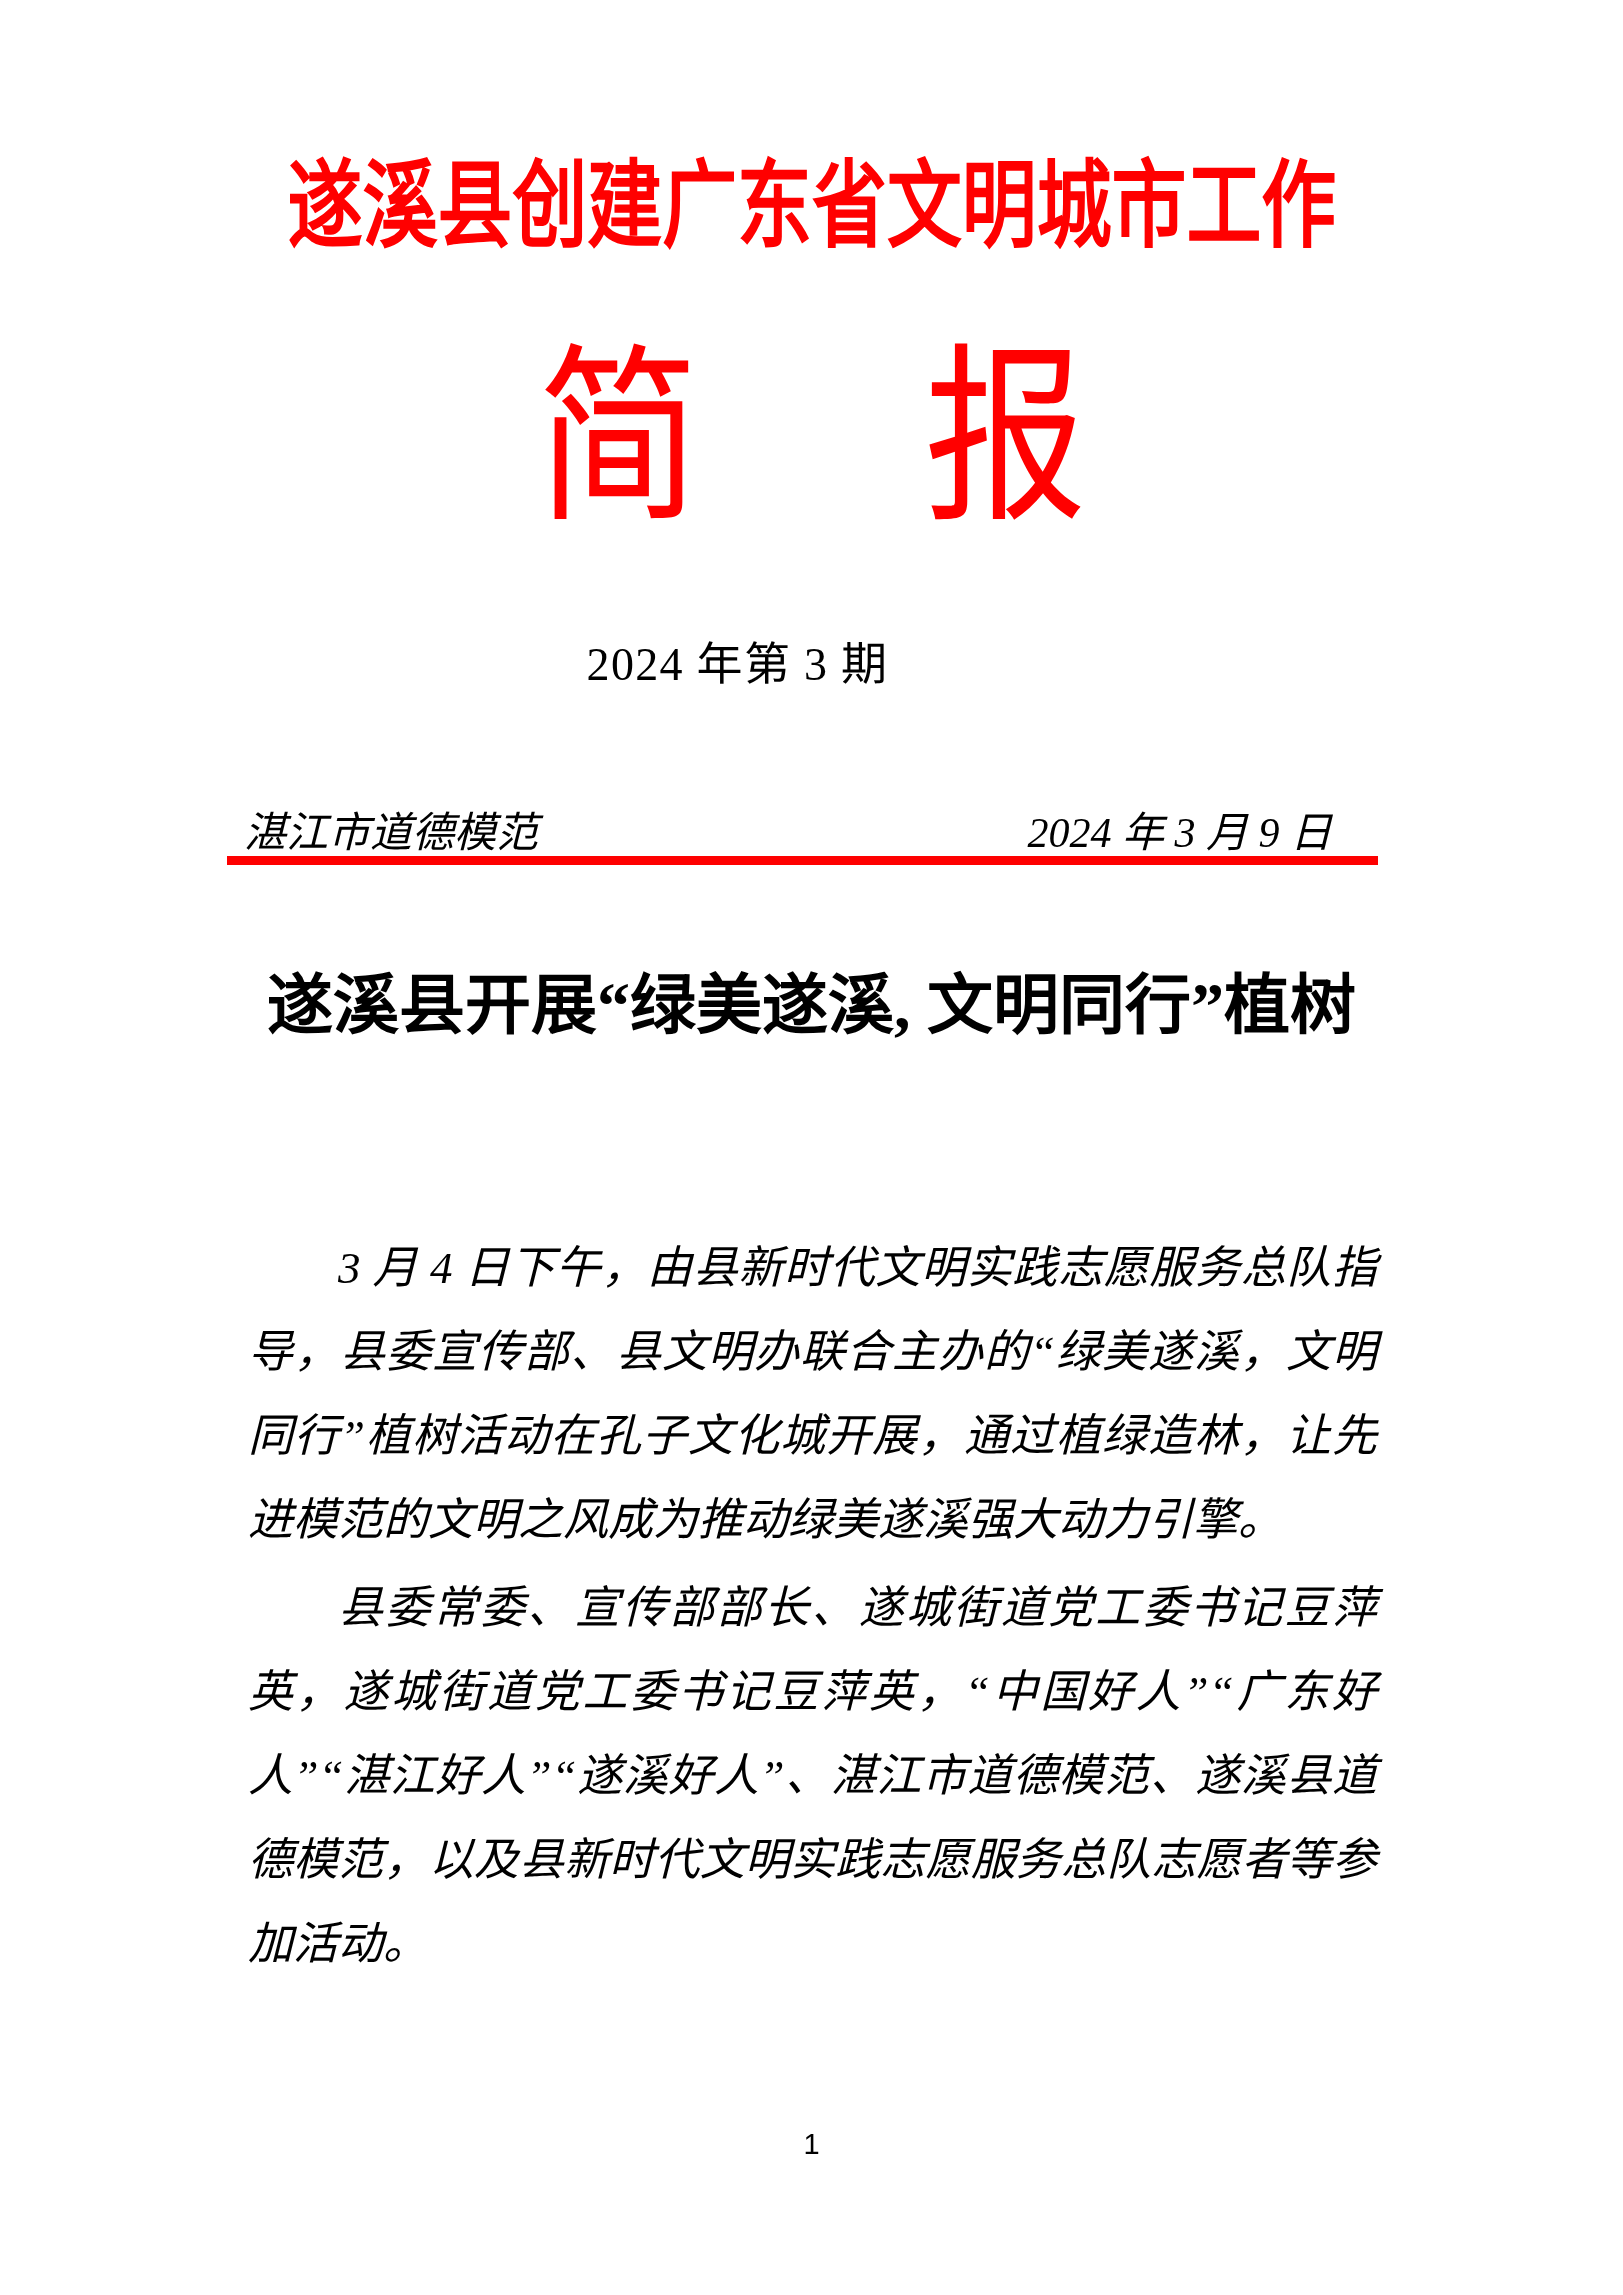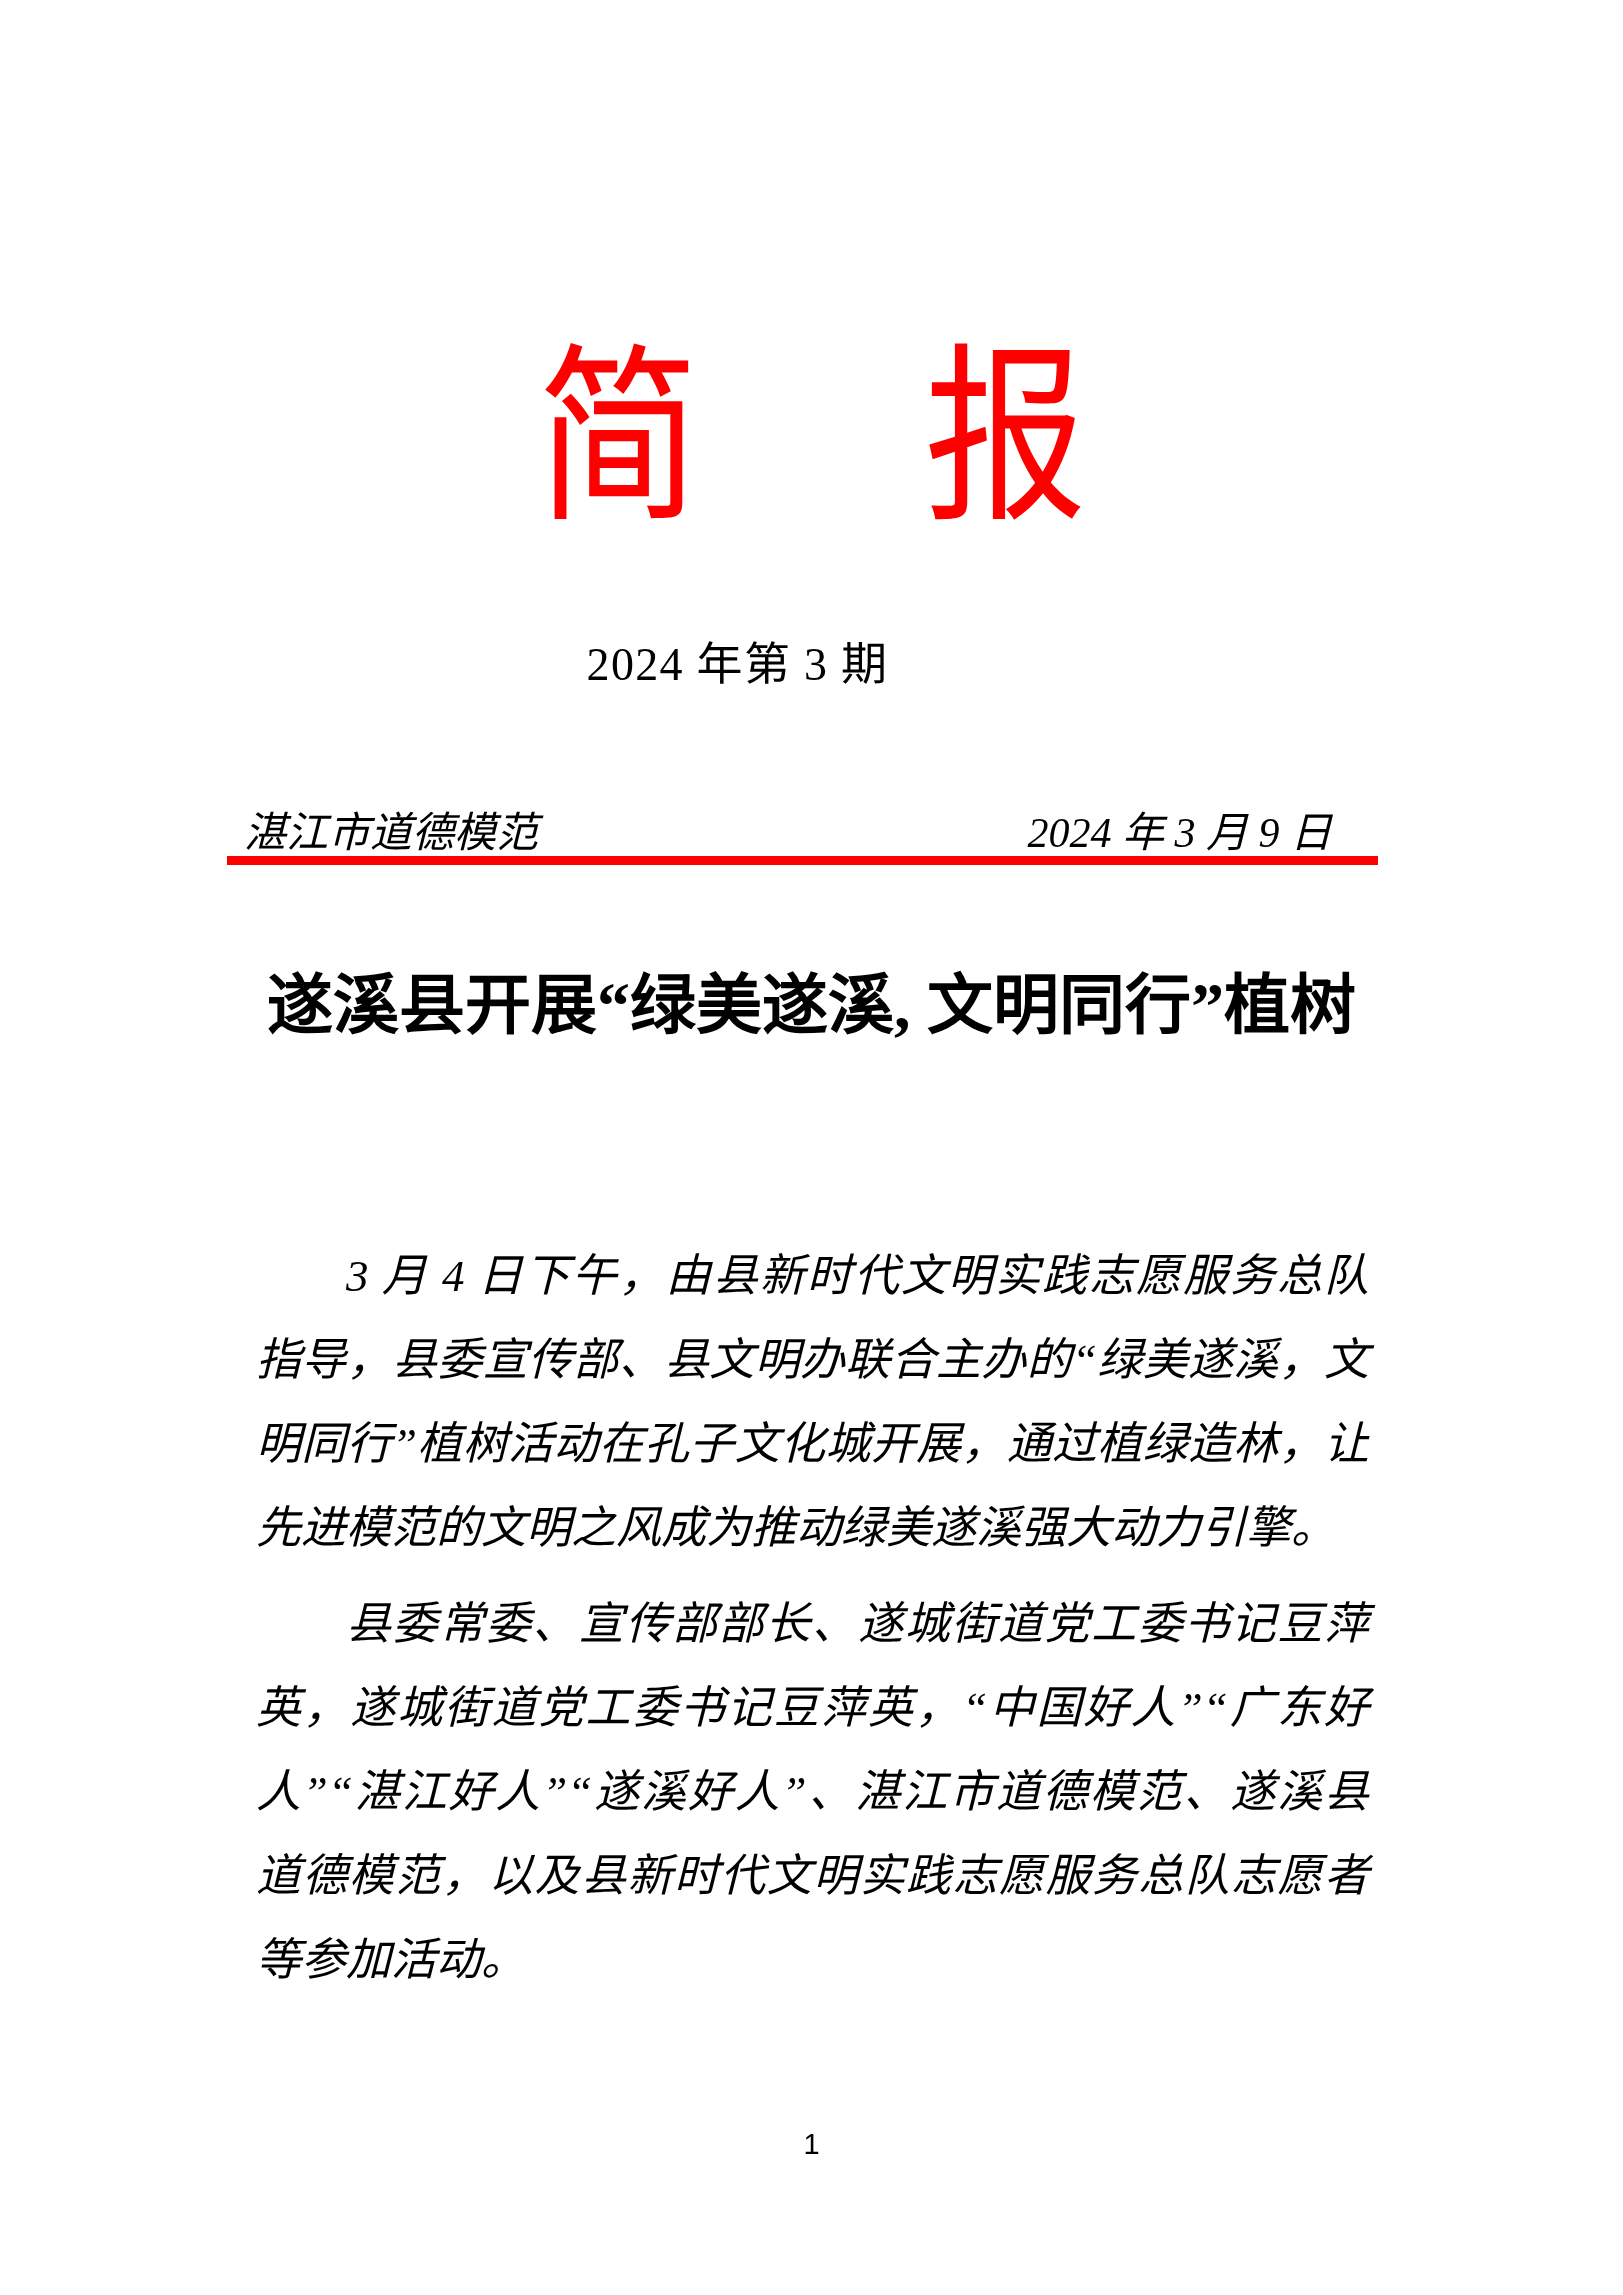--- a/index.html
+++ b/index.html
@@ -93,39 +93,42 @@
     position:absolute;
     top:1222px;left:244px;
     width:1137px;
     font-size:45px;
     line-height:84px;
     text-align:justify;
     text-align-last:left;
     font-style:italic;
   }
   .body-text p{
-    margin:12px;
+    margin:4px;
     text-indent:2em;
   }
   
   .page-number{
     position:absolute;
     top:2129px;left:0;width:1623px;
     text-align:center;
     font-size:29px;
     line-height:31px;
     font-style:normal;
     font-family:"Liberation Sans","DejaVu Sans",sans-serif;
   }
 </style>
 </head>
 <body>
 
 <div class="page" style="background: rgb(255, 255, 255);">
 
+  <div class="org-title">
+    <span class="squeeze">遂溪县创建广东省文明城市工作</span>
+  </div>
 
   <div class="banner">
     <span class="ch">简</span>
     <span class="ch">报</span>
   </div>
 
   <div class="issue">2024 年第 3 期</div>
 
   <div class="edit-row">
     <span>湛江市道德模范</span>

